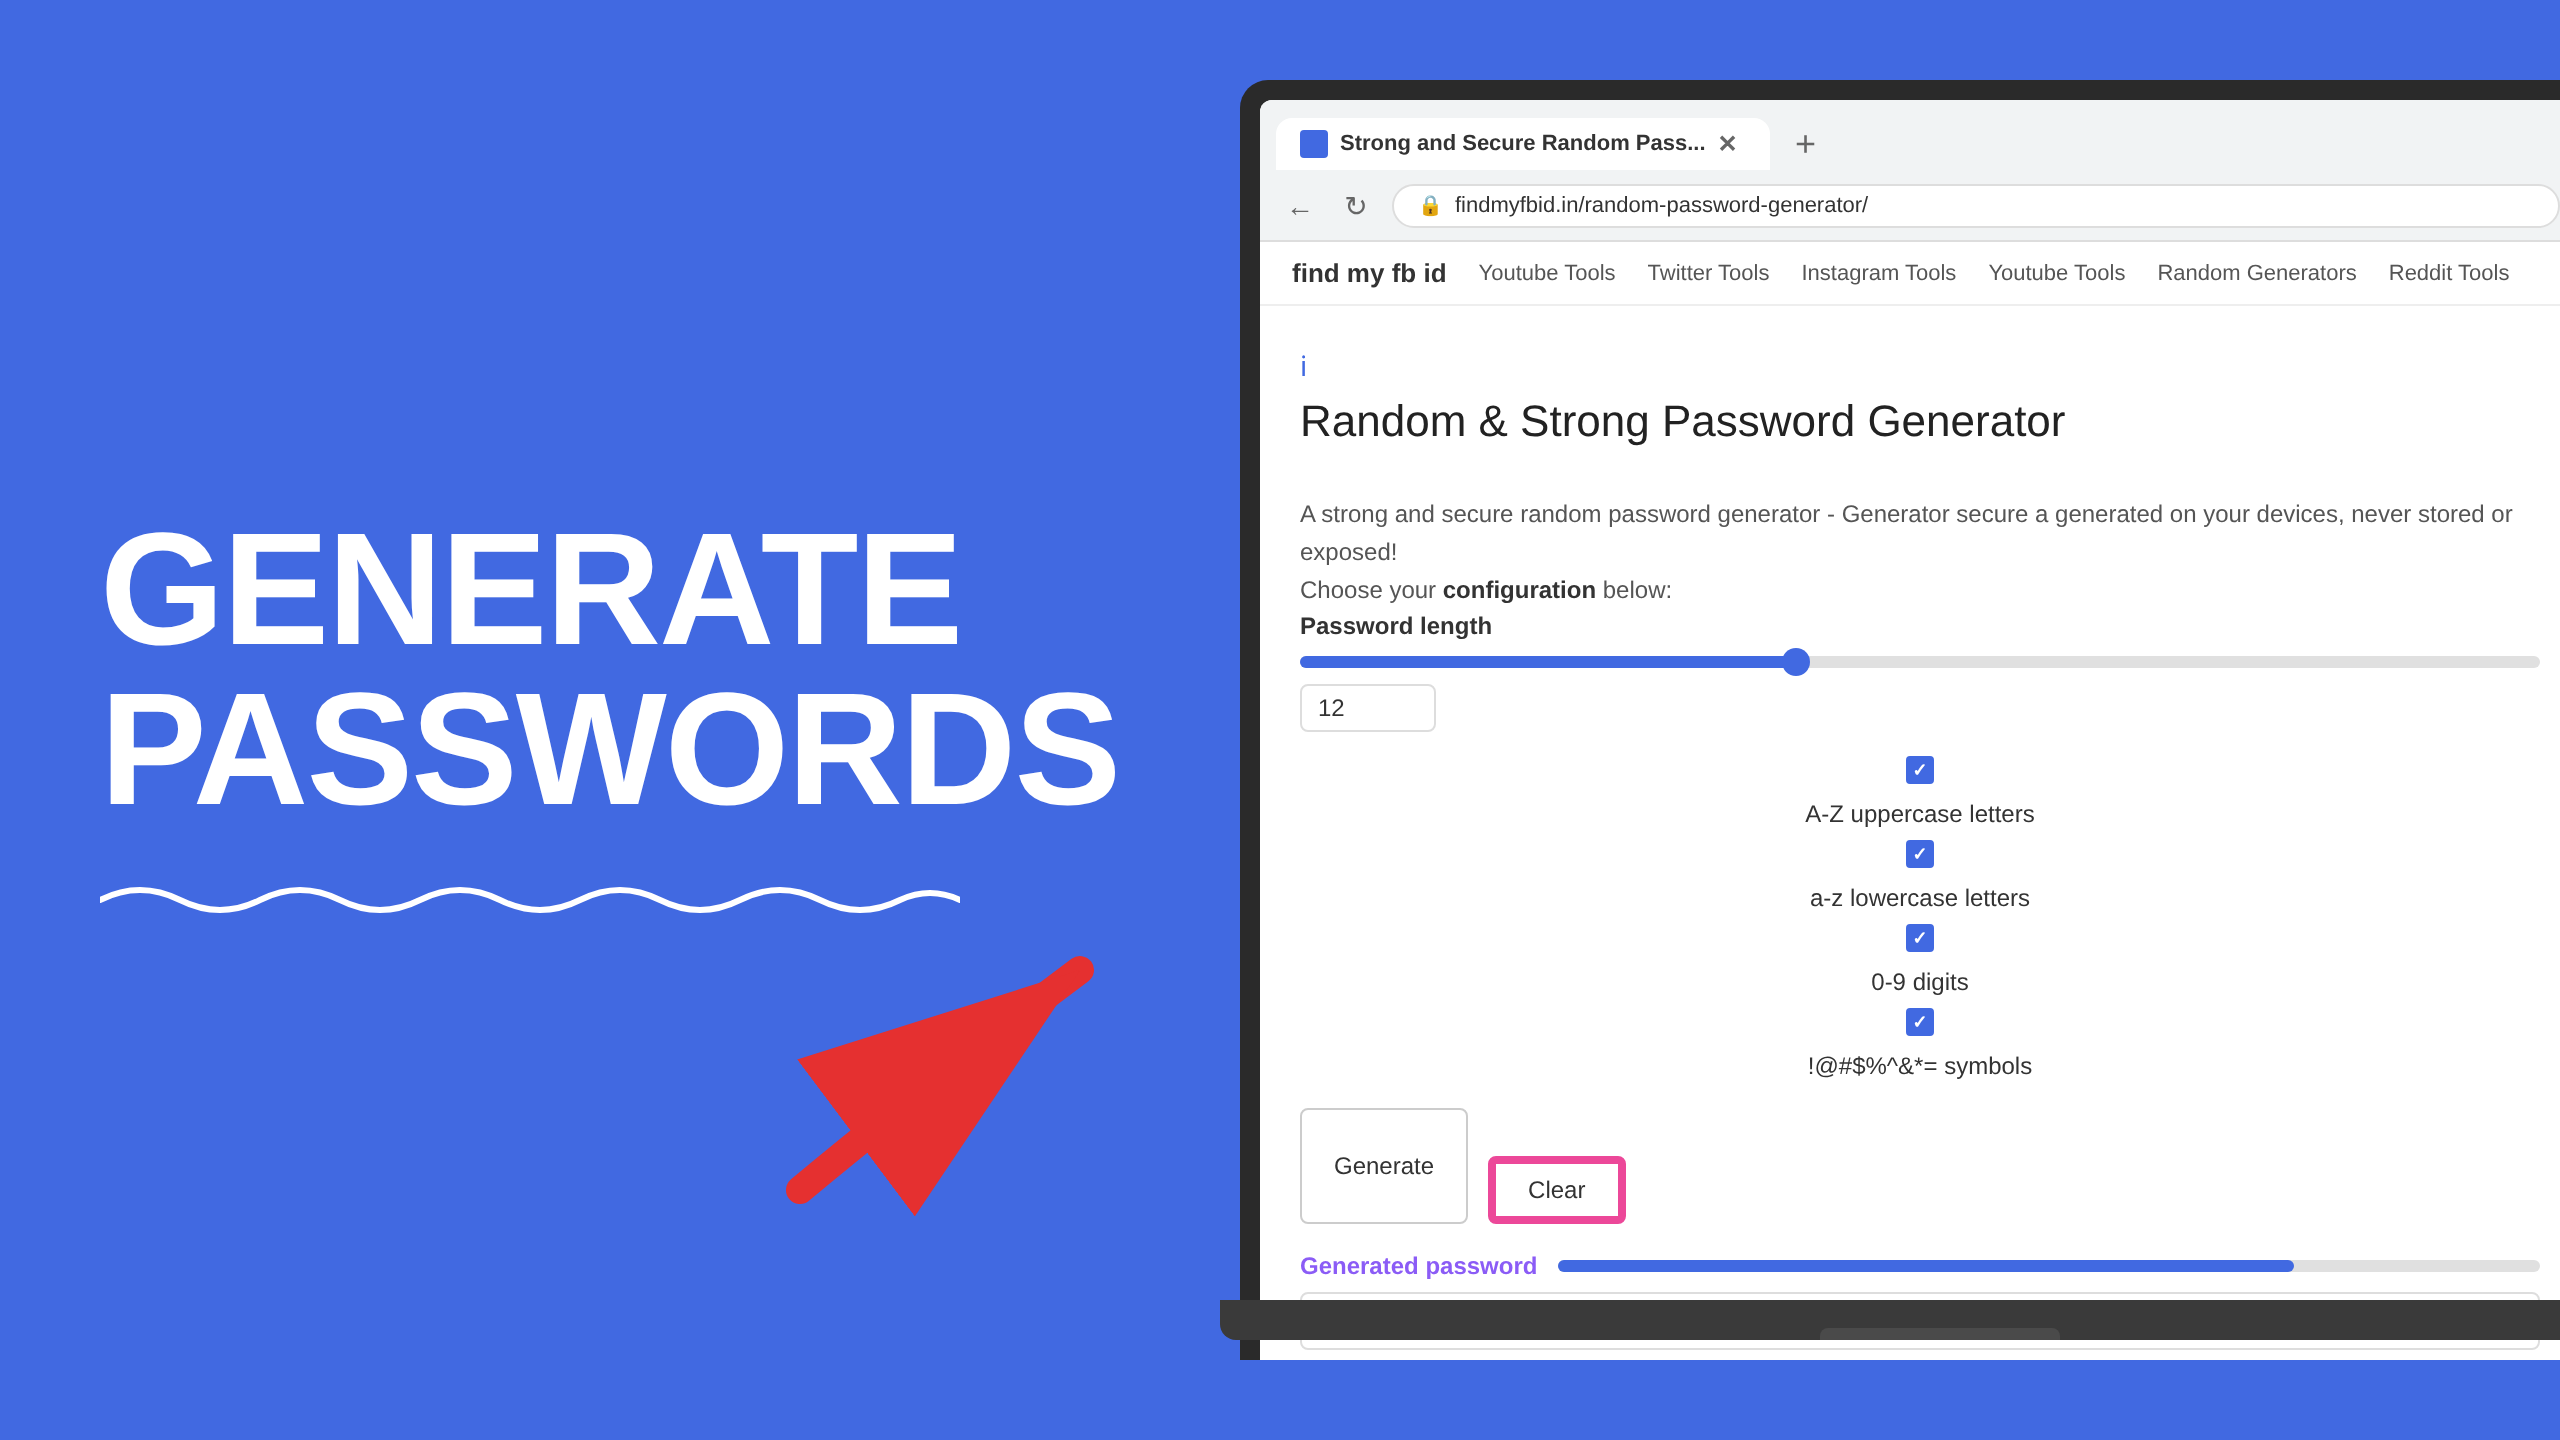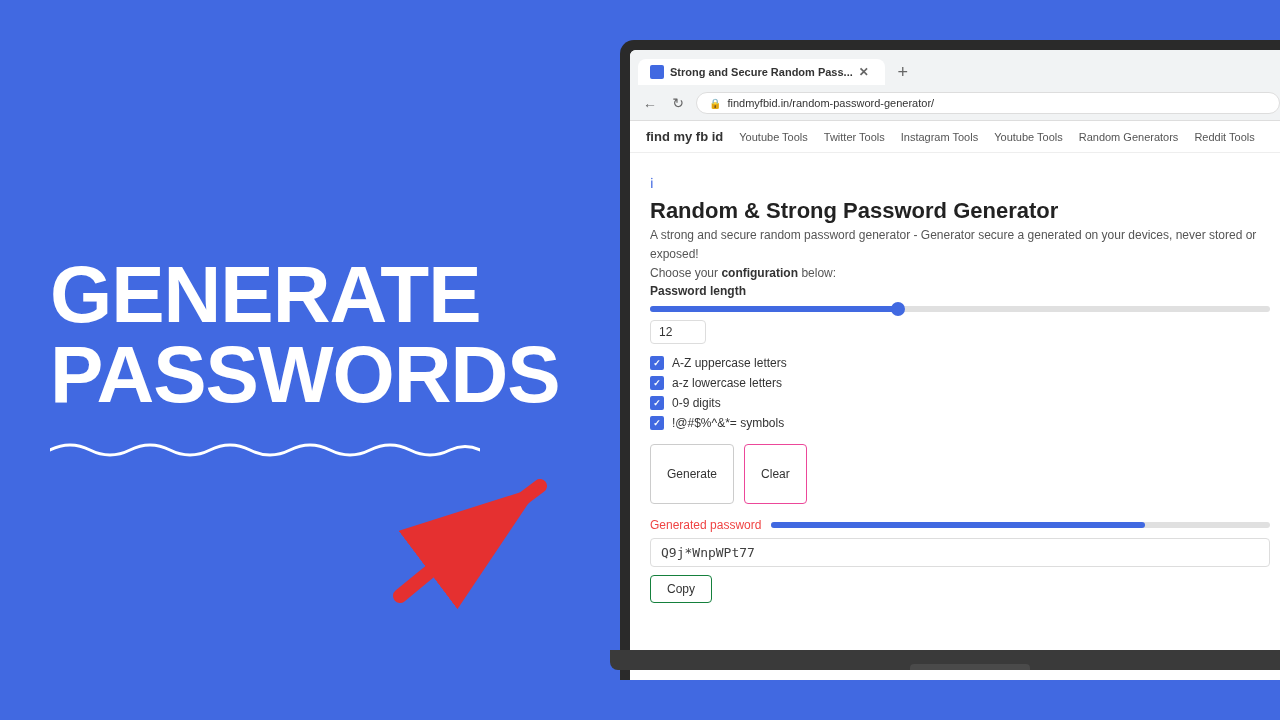--- a/index.html
+++ b/index.html
@@ -193,23 +193,23 @@
     }
 
     .info-icon {
       color: #4169e1;
       font-size: 14px;
       margin-bottom: 6px;
     }
 
     .page-title {
       font-size: 22px;
-      font-weight: bold;
+      font-weight: normal;
       color: #222;
-      margin-bottom: 2px;
+      margin-bottom: 24px;
     }
 
     .page-desc {
       font-size: 12px;
       color: #555;
       line-height: 1.6;
     }
 
     .page-desc strong {
       font-weight: bold;
@@ -258,38 +258,39 @@
       cursor: pointer;
     }
 
     .length-display {
       background: white;
       border: 1px solid #ddd;
       border-radius: 4px;
       padding: 4px 8px;
       font-size: 12px;
       color: #333;
-      width: 56px;
+      width: 68px;
       margin-bottom: 12px;
     }
 
     
     .checkbox-group {
       display: flex;
       flex-direction: column;
       gap: 6px;
       margin-bottom: 14px;
     }
 
     .checkbox-item {
       display: flex;
       align-items: center;
       gap: 8px;
       font-size: 12px;
       color: #333;
+      flex-direction: column;
     }
 
     .checkbox-box {
       width: 14px;
       height: 14px;
       border: 2px solid #4169e1;
       background: #4169e1;
       border-radius: 2px;
       display: flex;
       align-items: center;
@@ -316,44 +317,45 @@
       border: 1px solid #ccc;
       border-radius: 4px;
       padding: 6px 16px;
       font-size: 12px;
       color: #333;
       cursor: pointer;
     }
 
     .btn-clear {
       background: white;
-      border: 1px solid #ec4899;
+      border: 4px solid #ec4899;
       border-radius: 4px;
-      padding: 22px 16px;
-      font-size: 12px;
-      color: #333;
-      cursor: pointer;
+      padding: 6px 16px;
+      font-size: 12px;
+      color: #333;
+      cursor: pointer;
+      margin-top: 24px;
     }
 
     
     .generated-section {
       margin-bottom: 10px;
     }
 
     .generated-label-row {
       display: flex;
       align-items: center;
       gap: 10px;
       margin-bottom: 6px;
     }
 
     .generated-label {
       font-size: 12px;
-      font-weight: normal;
-      color: #ef4444;
+      font-weight: bold;
+      color: #8b5cf6;
     }
 
     .strength-bar {
       flex: 1;
       height: 6px;
       background: #e0e0e0;
       border-radius: 3px;
       position: relative;
     }
 

